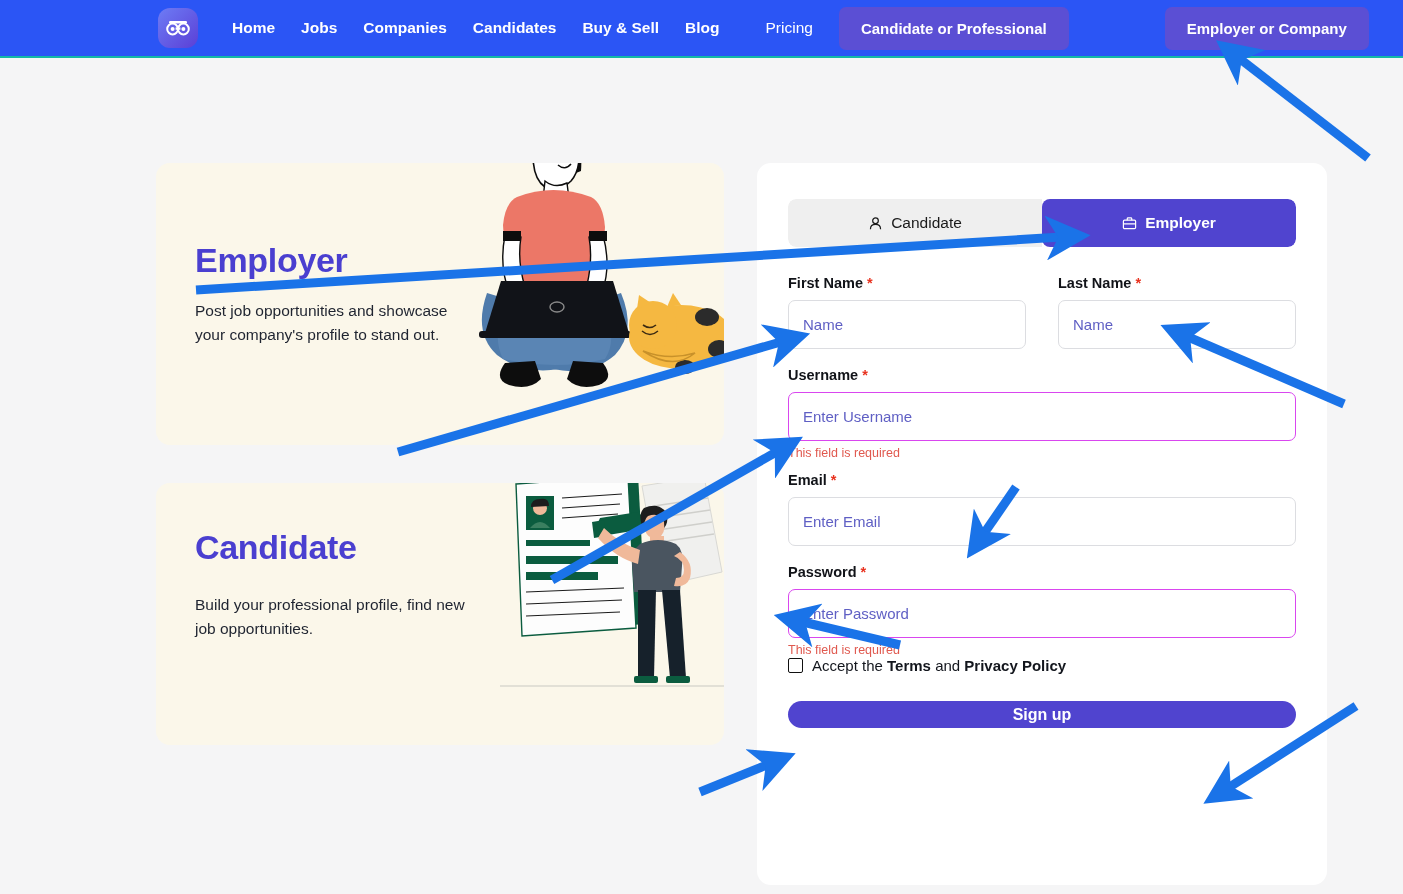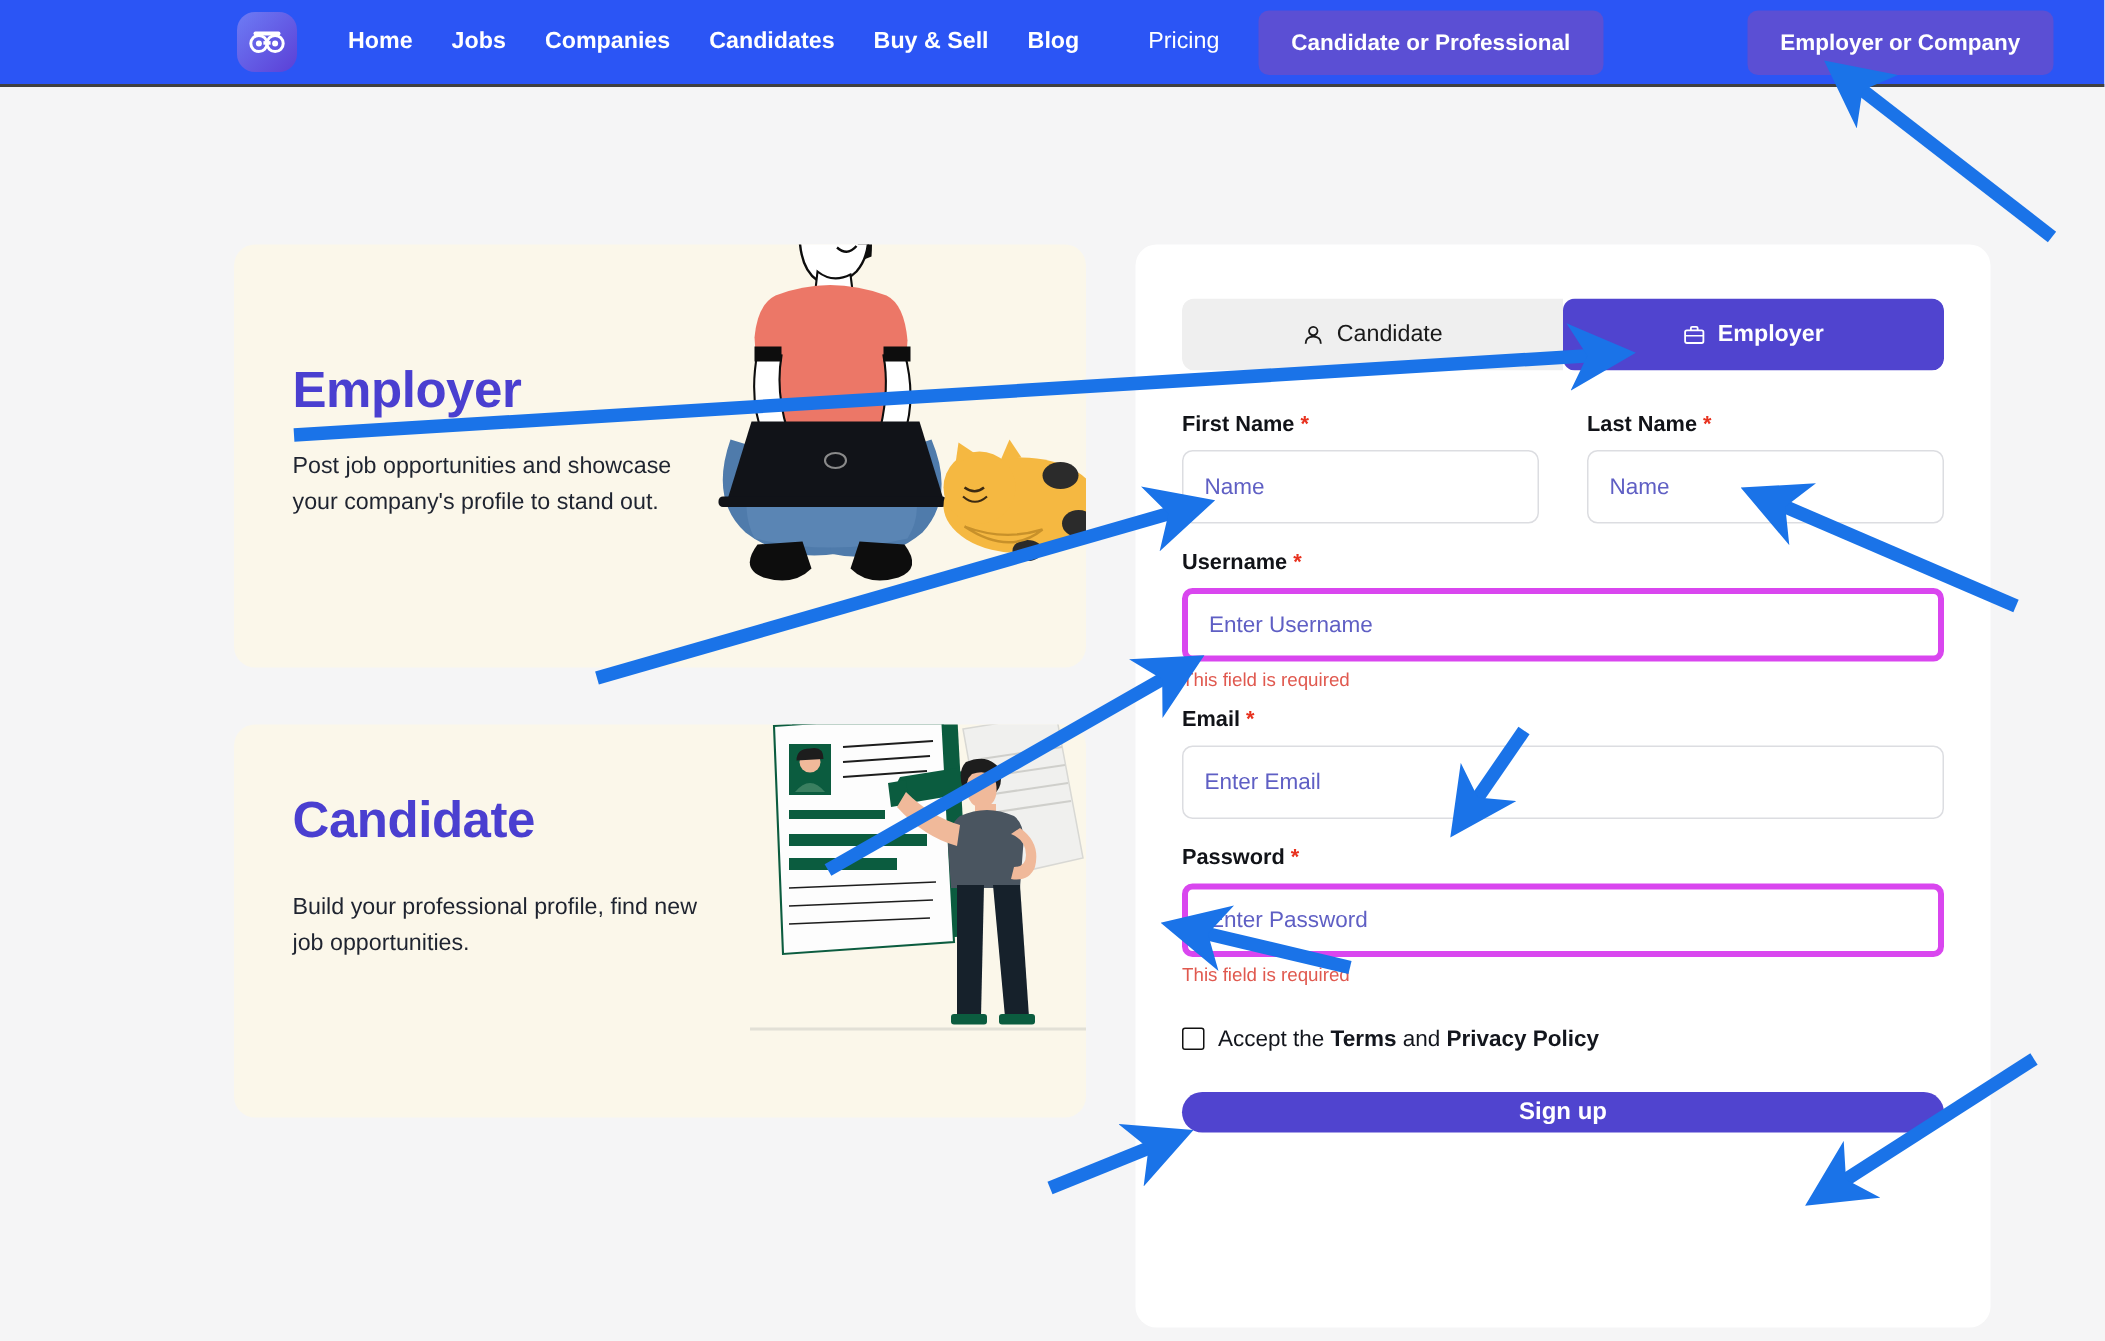--- a/index.html
+++ b/index.html
@@ -10,21 +10,21 @@
     font-family:"Liberation Sans", sans-serif;
     overflow:hidden;
     position:relative;
   }
 
   
   .navbar{
     position:absolute; left:0; top:0; width:1403px; height:58px;
     background:#2b55f5;
     display:flex; align-items:center;
-    border-bottom:2px solid #404040;
+    border-bottom:2px solid #14b8a6;
   }
   .logo{
     width:40px; height:40px; margin-left:158px; border-radius:12px;
     background:linear-gradient(135deg,#6d7cf5 0%,#5b3fd6 100%);
     display:flex; align-items:center; justify-content:center;
     flex:none;
   }
   .nav-links{ display:flex; align-items:center; margin-left:34px; }
   .nav-link{
     color:#ffffff; font-size:15.5px; font-weight:bold;
@@ -92,26 +92,26 @@
     display:block;
   }
   .req{ color:#e8321f; font-weight:bold; }
   .finput{
     width:100%; height:49px; border:1px solid #dcdde1; border-radius:7px;
     padding:0 14px; font-size:15px; color:#262b36;
     font-family:"Liberation Sans", sans-serif; background:#fff;
     outline:none;
   }
   .finput::placeholder{ color:#5f5fc4; }
-  .finput.error{ border:4px solid #d946ef; }
+  .finput.error{ border:1px solid #d946ef; }
   .ferror{ font-size:12.5px; color:#e0594f; margin-top:5px; display:block; }
   .sp-18{ height:18px; }
   .sp-12{ height:12px; }
 
-  .terms{ display:flex; align-items:center; margin-top:27px; }
+  .terms{ display:flex; align-items:center; }
   .cb{
     width:15px; height:15px; border:1.5px solid #111; border-radius:2px;
     background:#fff; cursor:pointer; flex:none; margin-right:9px;
   }
   .terms-text{ font-size:15px; color:#13161d; }
   .terms-text b{ font-weight:bold; }
   .signup{
     margin-top:27px; width:508px; height:27px; border-radius:22px;
     background:#5044cf; color:#fff; font-size:16px; font-weight:bold;
     border:none; cursor:pointer; font-family:"Liberation Sans", sans-serif;

